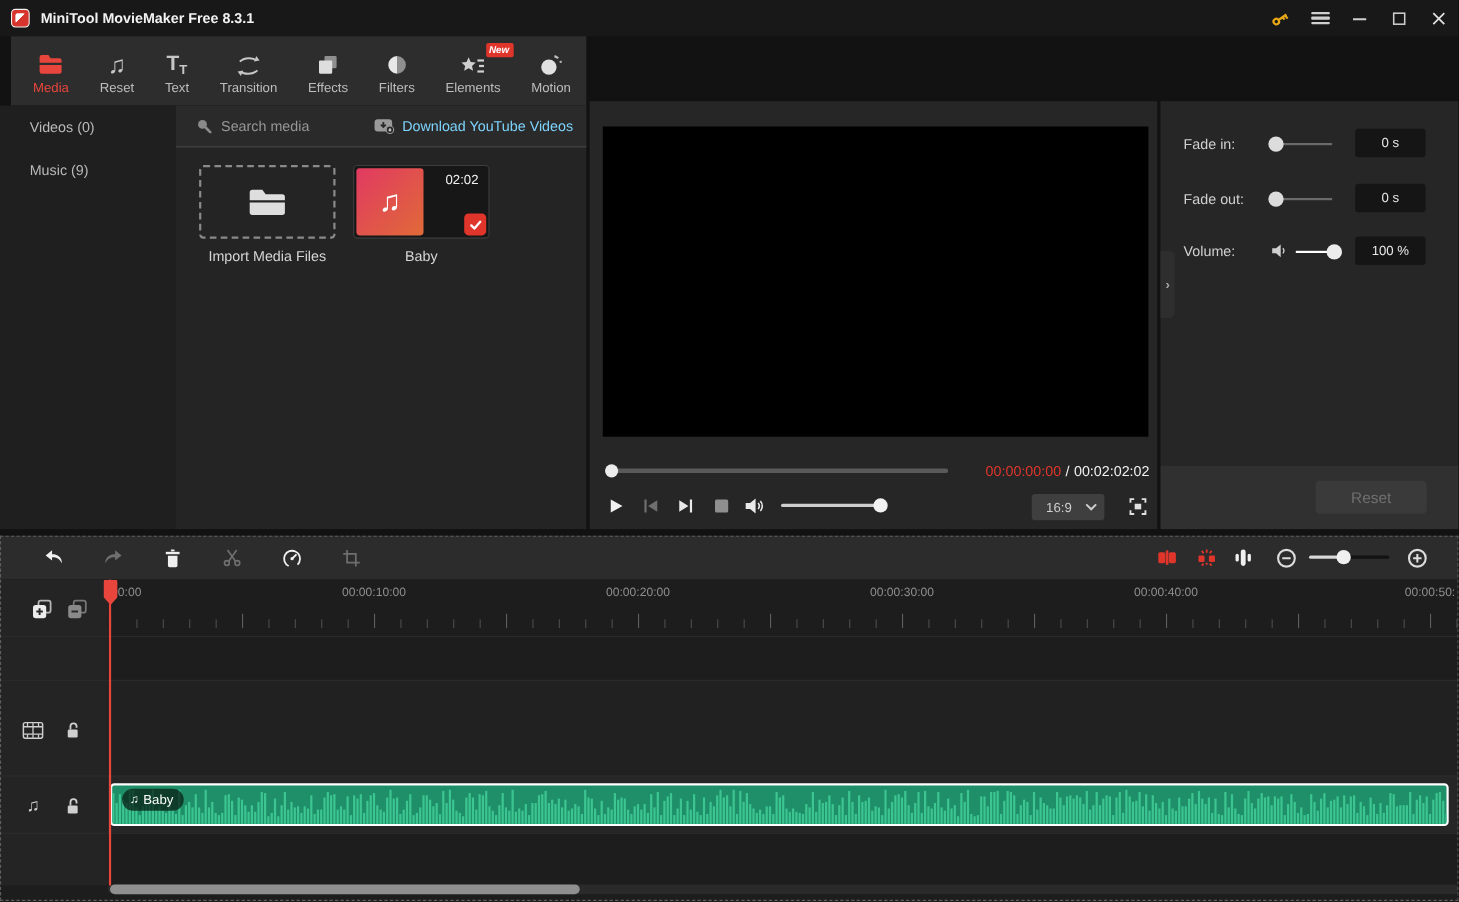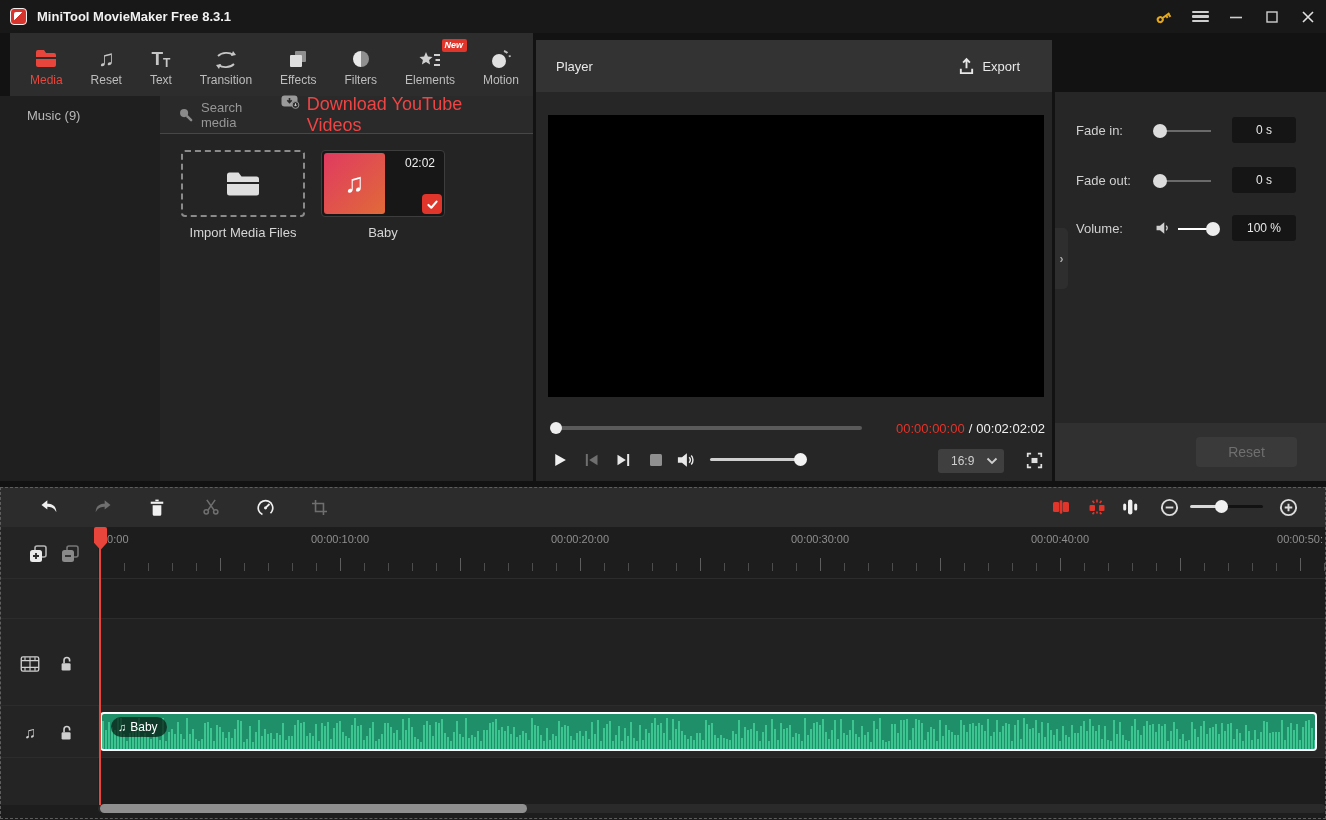--- a/index.html
+++ b/index.html
@@ -34,21 +34,21 @@
   
   .sidebar{position:absolute;left:0;top:96px;width:160px;height:385px;background:#1f1f1f;}
   .side-item{position:relative;height:39px;display:flex;align-items:center;padding-left:27px;font-size:13px;color:#b9b9b9;}
   .side-item.active{background:#2f2f2f;color:#f0f0f0;}
   .side-item.active::before{content:"";position:absolute;left:0;top:0;bottom:0;width:4px;background:var(--accent);}
 
   
   .media-panel{position:absolute;left:160px;top:96px;width:373px;height:385px;background:#242424;}
   .media-topbar{position:absolute;left:0;top:0;width:373px;height:38px;background:#2a2a2a;border-bottom:1px solid #474747;display:flex;align-items:center;}
   .searchbox{display:flex;align-items:center;margin-left:18px;color:#979797;font-size:13px;gap:8px;}
-  .ytbox{display:flex;margin-left:auto;margin-right:12px;color:#ef4444;font-size:18px;gap:7px;}
+  .ytbox{display:flex;margin-left:auto;margin-right:12px;color:#7dd3fc;font-size:13px;gap:7px;}
   .import-card{position:absolute;left:21px;top:54px;width:124px;height:67px;border:2px dashed #8a8a8a;border-radius:4px;display:flex;align-items:center;justify-content:center;}
   .import-label{position:absolute;left:21px;top:129px;width:124px;text-align:center;font-size:13px;color:#d6d6d6;}
   .media-card{position:absolute;left:161px;top:54px;width:124px;height:67px;background:#171717;border:1px solid #3d3d3d;border-radius:4px;}
   .media-thumb{position:absolute;left:2px;top:2px;width:61px;height:61px;border-radius:3px;background:linear-gradient(135deg,#e13a61 0%,#e06a38 100%);display:flex;align-items:center;justify-content:center;color:#fff;font-size:27px;}
   .media-dur{position:absolute;right:9px;top:5px;font-size:12px;color:#f0f0f0;}
   .media-check{position:absolute;right:2px;bottom:2px;width:20px;height:20px;border-radius:4px;background:var(--badge-red);display:flex;align-items:center;justify-content:center;}
   .media-card-label{position:absolute;left:161px;top:129px;width:124px;text-align:center;font-size:13px;color:#d6d6d6;}
 
   
   .player-header{position:absolute;left:536px;top:40px;width:516px;height:52px;background:#333333;display:flex;align-items:center;}
@@ -231,20 +231,23 @@
             <circle cx="10" cy="13" r="7" fill="#e0e0e0"></circle>
             <path d="M15 3 a9 9 0 0 1 6 6" fill="none" stroke="#bdbdbd" stroke-width="2" stroke-dasharray="4 3"></path>
           </svg>
       </div>
       <div class="tab-label">Motion</div>
     </div>
   </div>
 
   <div class="sidebar">
     <div class="side-item">
+        <span>Videos (0)</span>
+      </div>
+    <div class="side-item">
         <span>Music (9)</span>
       </div>
   </div>
 
   <div class="media-panel">
     <div class="media-topbar">
       <div class="searchbox">
         <span>
           <svg width="15" height="15" viewBox="0 0 16 16">
               <circle cx="6.5" cy="6.5" r="4.3" fill="#8a8a8a"></circle>
@@ -281,32 +284,20 @@
       <div class="media-dur">02:02</div>
       <div class="media-check">
         <svg width="13" height="13" viewBox="0 0 16 16">
             <path d="M3 8.5 L6.5 12 L13 4.5" fill="none" stroke="#fff" stroke-width="2.6" stroke-linecap="round" stroke-linejoin="round"></path>
           </svg>
       </div>
     </div>
     <div class="media-card-label">Baby</div>
   </div>
 
-  <div class="player-header">
-    <span class="ph-title">Player</span>
-    <div class="export-btn">
-      <span>
-        <svg width="17" height="18" viewBox="0 0 18 19">
-            <path d="M9 12 V2.5 M5.4 6 L9 2.2 L12.6 6" fill="none" stroke="#e8e8e8" stroke-width="2"></path>
-            <path d="M3 12.5 v4.5 h12 v-4.5" fill="none" stroke="#e8e8e8" stroke-width="2"></path>
-          </svg>
-      </span>
-      <span>Export</span>
-    </div>
-  </div>
   <div class="player-body">
     <div class="video-preview"></div>
     <div class="seek-track">
       <div class="seek-thumb"></div>
     </div>
     <div class="time-display"><span class="time-current">00:00:00:00</span><span class="time-sep">/</span><span>00:02:02:02</span></div>
 
     <div class="pctl" style="left:13px">
       <svg width="17" height="18" viewBox="0 0 24 24">
           <path d="M6 3.5 L21 12 L6 20.5 Z" fill="#f0f0f0"></path>

